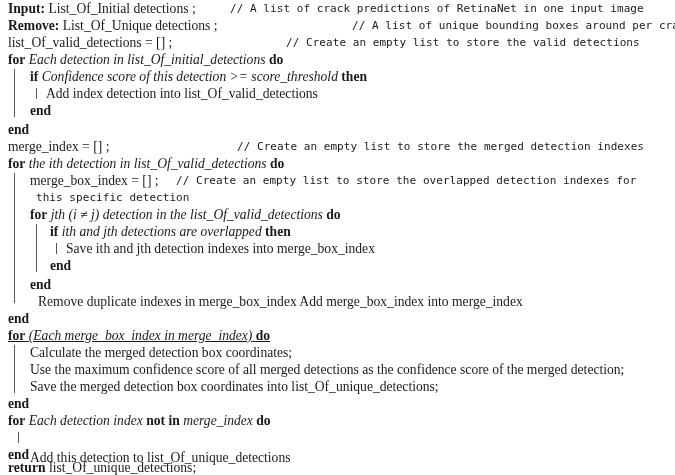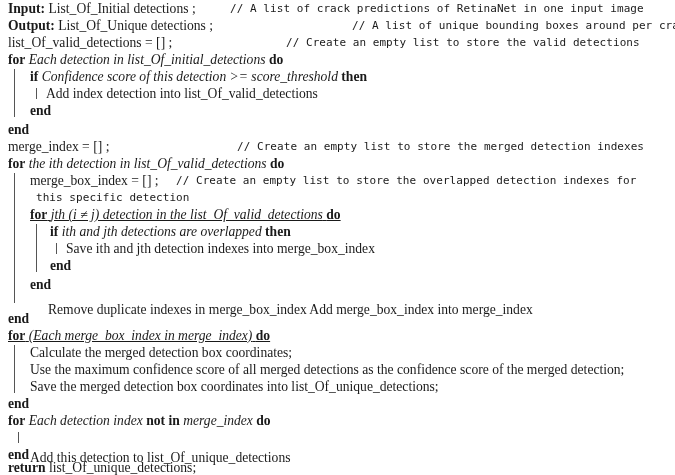--- a/index.html
+++ b/index.html
@@ -18,21 +18,21 @@
 
 <div class="algo">
 
   <div class="line" style="top:0px;left:0px;">
     <span class="kw">Input:</span>
     <span>List_Of_Initial detections ;</span>
   </div>
   <div class="line mono comment" style="top:0px;left:222px;">// A list of crack predictions of RetinaNet in one input image</div>
 
   <div class="line" style="top:17px;left:0px;">
-    <span class="kw">Output:</span>
+    <span class="kw">Remove:</span>
     <span>List_Of_Unique detections ;</span>
   </div>
   <div class="line mono comment" style="top:17px;left:305px;margin-left:39px;">// A list of unique bounding boxes around per crack</div>
 
   <div class="line" style="top:34px;left:0px;">list_Of_valid_detections = [] ;</div>
   <div class="line mono comment" style="top:34px;left:278px;">// Create an empty list to store the valid detections</div>
 
   <div class="line" style="top:51px;left:0px;">
     <span class="kw">for</span>
     <span class="it">Each detection in list_Of_initial_detections</span>
@@ -55,36 +55,36 @@
   <div class="line" style="top:155px;left:0px;">
     <span class="kw">for</span>
     <span class="it">the ith detection in list_Of_valid_detections</span>
     <span class="kw">do</span>
   </div>
   <div class="vbar" style="left:6px;top:173px;height:130px;"></div>
   <div class="line" style="top:172px;left:22px;">merge_box_index = [] ;</div>
   <div class="line mono comment" style="top:172px;left:168px;">// Create an empty list to store the overlapped detection indexes for</div>
   <div class="line mono comment" style="top:189px;left:28px;">this specific detection</div>
 
-  <div class="line" style="top:206px;left:22px;text-decoration:underline;">
+  <div class="line" style="top:206px;left:22px;">
     <span class="kw">for</span>
     <span class="it">jth (i ≠ j) detection in the list_Of_valid_detections</span>
     <span class="kw">do</span>
   </div>
   <div class="vbar" style="left:28px;top:224px;height:48px;"></div>
   <div class="line" style="top:223px;left:42px;">
     <span class="kw">if</span>
     <span class="it">ith and jth detections are overlapped</span>
     <span class="kw">then</span>
   </div>
   <div class="tick" style="left:48px;top:243px;"></div>
   <div class="line" style="top:240px;left:58px;">Save ith and jth detection indexes into merge_box_index</div>
   <div class="line kw" style="top:257px;left:42px;">end</div>
   <div class="line kw" style="top:276px;left:22px;">end</div>
-  <div class="line" style="top:293px;left:40px;margin-top:8px;">Remove duplicate indexes in merge_box_index Add merge_box_index into merge_index</div>
+  <div class="line" style="top:293px;left:30px;">Remove duplicate indexes in merge_box_index Add merge_box_index into merge_index</div>
   <div class="line kw" style="top:310px;left:0px;">end</div>
 
   <div class="line" style="top:327px;left:0px;text-decoration:underline;">
     <span class="kw">for</span>
     <span class="it">(Each merge_box_index in merge_index)</span>
     <span class="kw">do</span>
   </div>
   <div class="vbar" style="left:6px;top:345px;height:48px;"></div>
   <div class="line" style="top:344px;left:22px;">Calculate the merged detection box coordinates;</div>
   <div class="line" style="top:361px;left:22px;">Use the maximum confidence score of all merged detections as the confidence score of the merged detection;</div>

